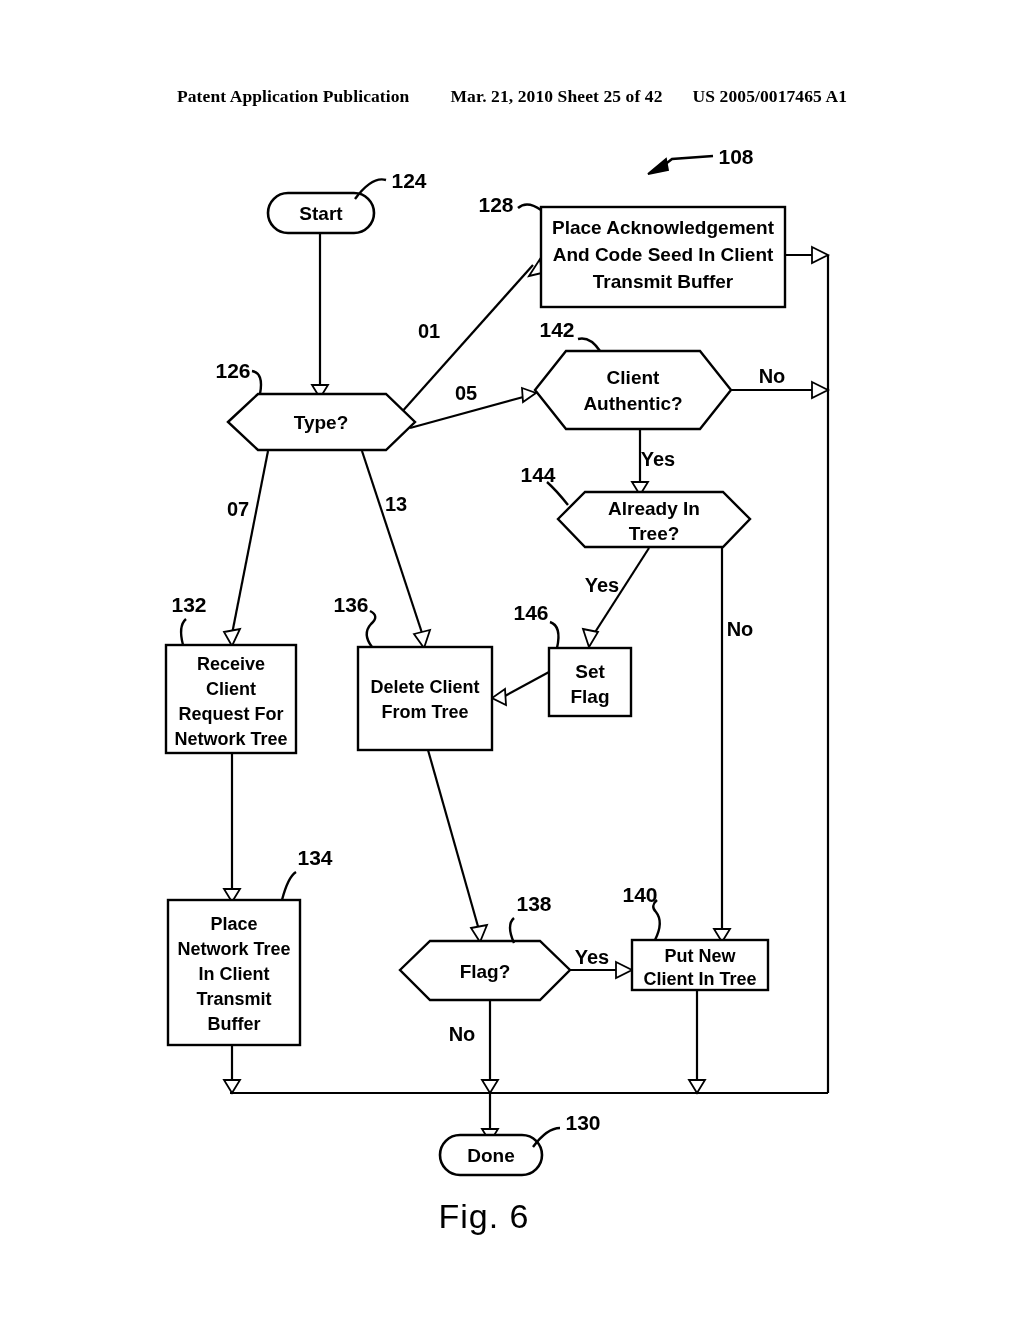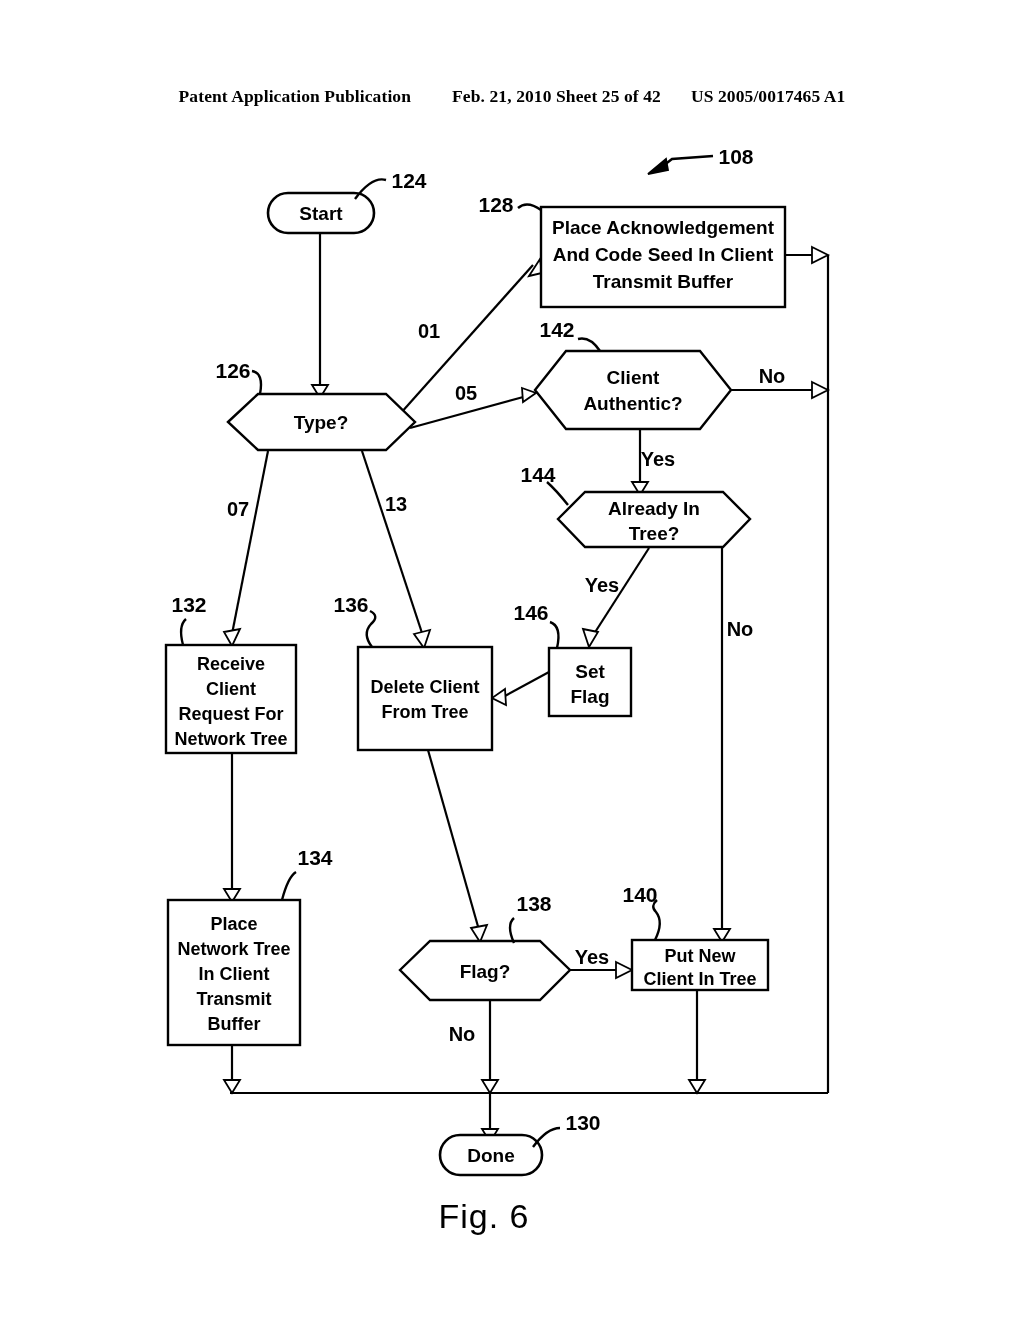--- a/index.html
+++ b/index.html
@@ -97,21 +97,21 @@
     stroke-width: 1.8;
     stroke-linejoin: miter;
   }
 </style>
 </head>
 <body>
 
 <div id="page">
 
   <div class="hdr">
-    <span class="s1">Patent Application Publication</span><span class="s2">Feb. 21, 2010  Sheet 25 of 42</span><span>US 2005/0017465 A1</span>
+    <span class="s1">Patent Application Publication</span><span class="s2">Mar. 21, 2010  Sheet 25 of 42</span><span>US 2005/0017465 A1</span>
   </div>
 
   <svg class="fig" viewBox="0 0 1024 1320">
 
     
 
     
     <g>
       <path class="link" d="M 320 233 L 320 386"></path>
       <path class="ahead" d="M 312 385 L 328 385 L 320 398 Z"></path>

